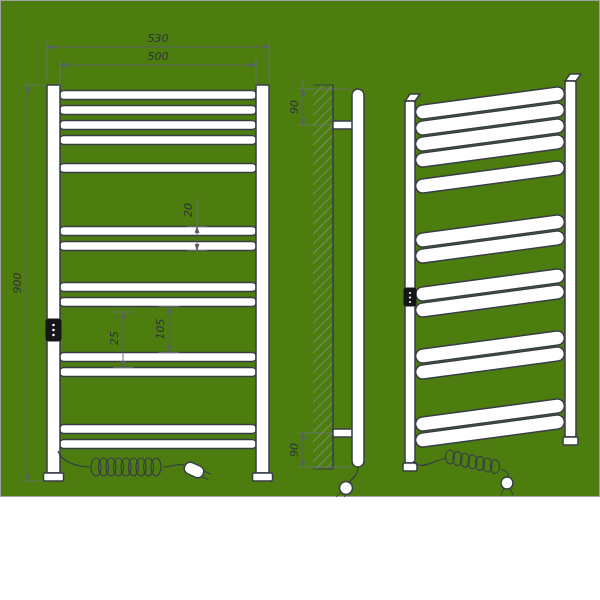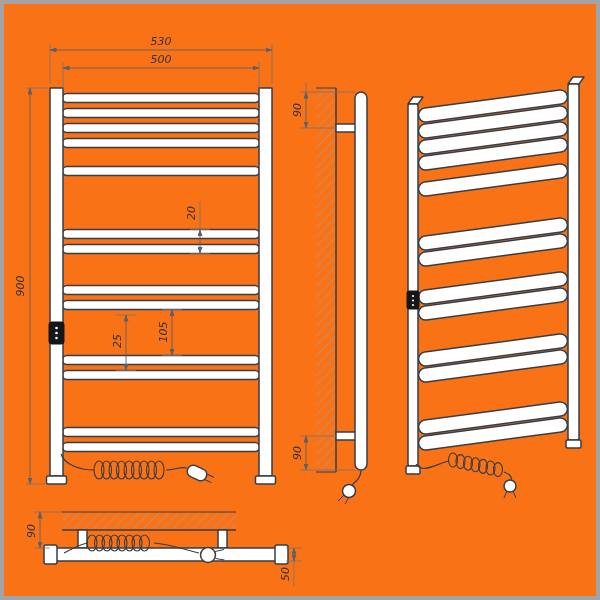--- a/index.html
+++ b/index.html
@@ -1,16 +1,16 @@
 <!DOCTYPE html>
 <html><head>
 <meta charset="utf-8">
 <style>
   html,body{margin:0;padding:0;background:#ffffff;}
-  .stage{width:600px;height:600px;background:#f97316;border:4px solid #a3a3a3;box-sizing:border-box;position:relative;font-family:"DejaVu Sans",sans-serif;}
+  .stage{width:600px;height:497px;background:#4d7c0f;border:1px solid #a3a3a3;box-sizing:border-box;position:relative;font-family:"DejaVu Sans",sans-serif;}
   svg{display:block;}
   .main{fill:#ffffff;stroke:#373d47;stroke-width:1.5;stroke-linejoin:round;}
   .mainln{fill:none;stroke:#373d47;stroke-width:1.5;}
   .thin{fill:none;stroke:#373d47;stroke-width:1;}
   .dim{fill:none;stroke:#5a6069;stroke-width:0.9;}
   .ext{fill:none;stroke:#6d737d;stroke-width:0.8;}
   .cord{fill:none;stroke:#373d47;stroke-width:1.2;}
   .coil{fill:none;stroke:#373d47;stroke-width:1.1;}
   .black{fill:#14161a;stroke:#14161a;}
   .dlabel{font:italic 11px "DejaVu Sans",sans-serif;fill:#2e333b;}

